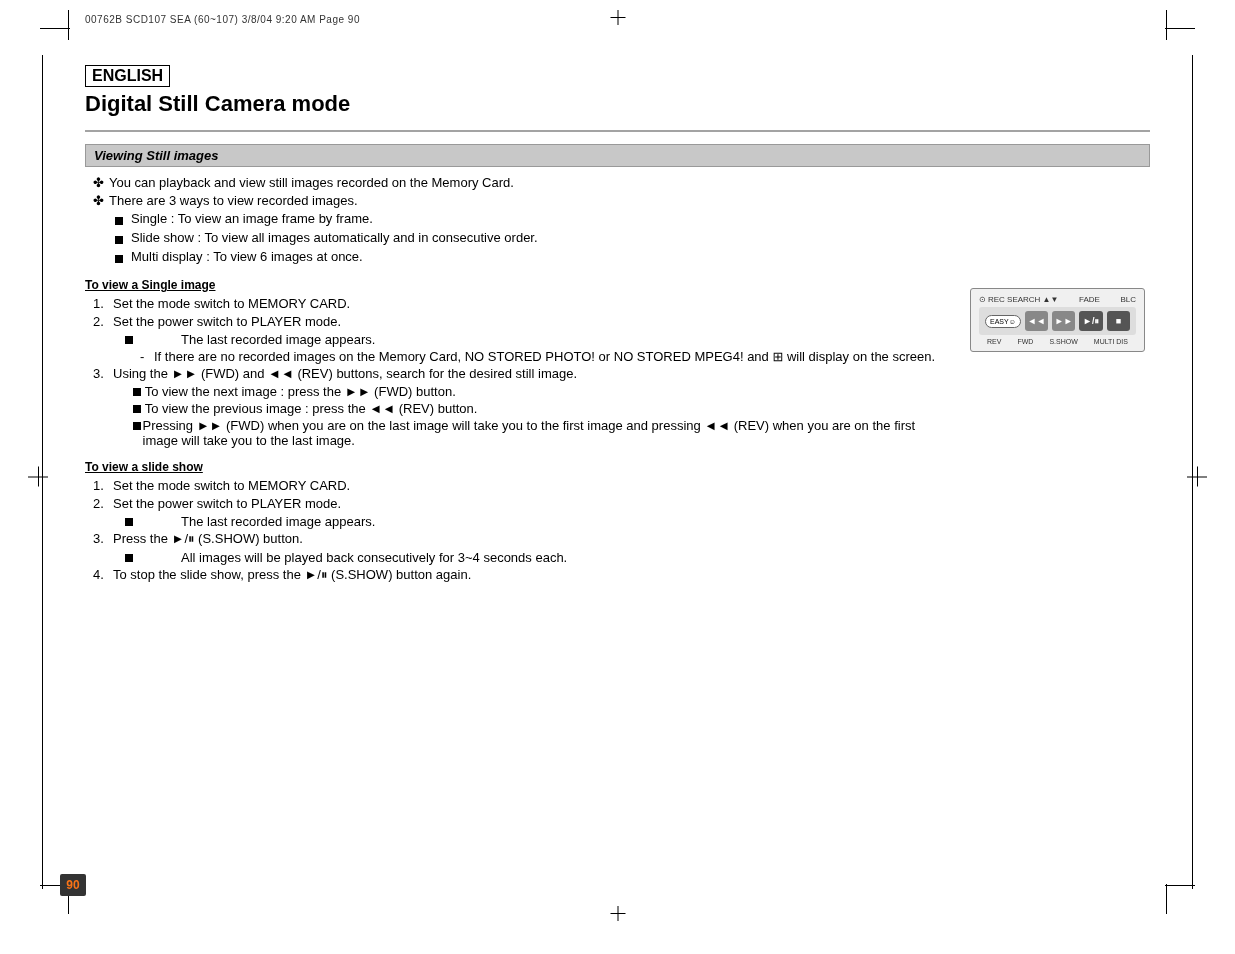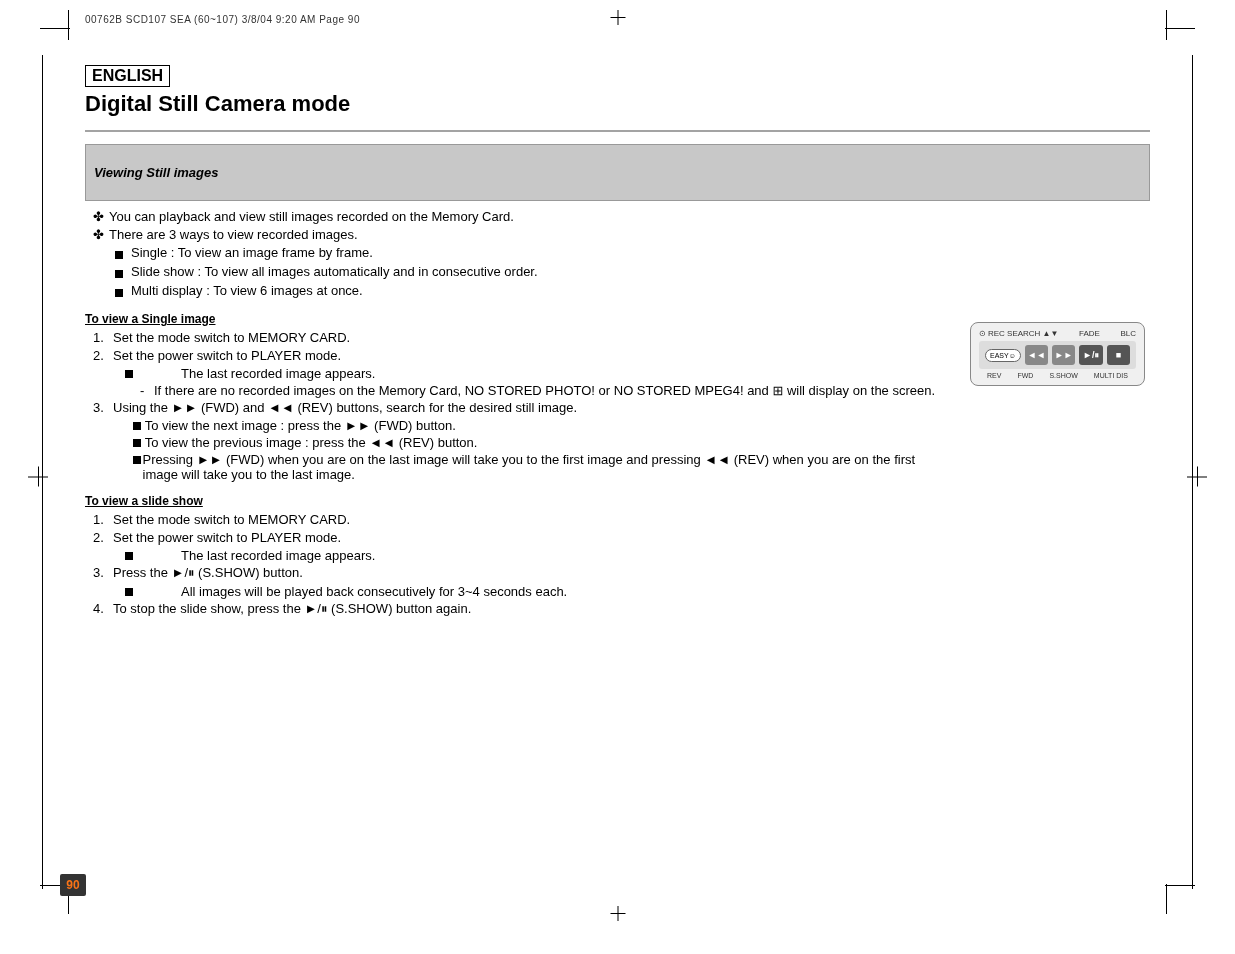--- a/index.html
+++ b/index.html
@@ -67,21 +67,21 @@
       font-size: 22px;
       font-weight: bold;
       border-bottom: 2px solid #a3a3a3;
       padding-bottom: 13px;
       margin-bottom: 12px;
     }
 
     
     .section-header {
       background: #c8c8c8;
-      padding: 20px 8px;
+      padding: 3px 8px;
       font-style: italic;
       font-weight: bold;
       font-size: 13px;
       margin-bottom: 8px;
       display: block;
       border: 1px solid #999;
     }
 
     
     .cross-bullet {
@@ -171,21 +171,21 @@
       width: 180px;
       flex-shrink: 0;
     }
 
     
     .camera-panel {
       border: 1px solid #888;
       background: #f0f0f0;
       padding: 6px 8px;
       margin-top: 20px;
-      border-radius: 8px;
+      border-radius: 3px;
       width: 175px;
     }
     .panel-top-labels {
       display: flex;
       justify-content: space-between;
       font-size: 8px;
       margin-bottom: 3px;
       color: #333;
     }
     .panel-buttons {

